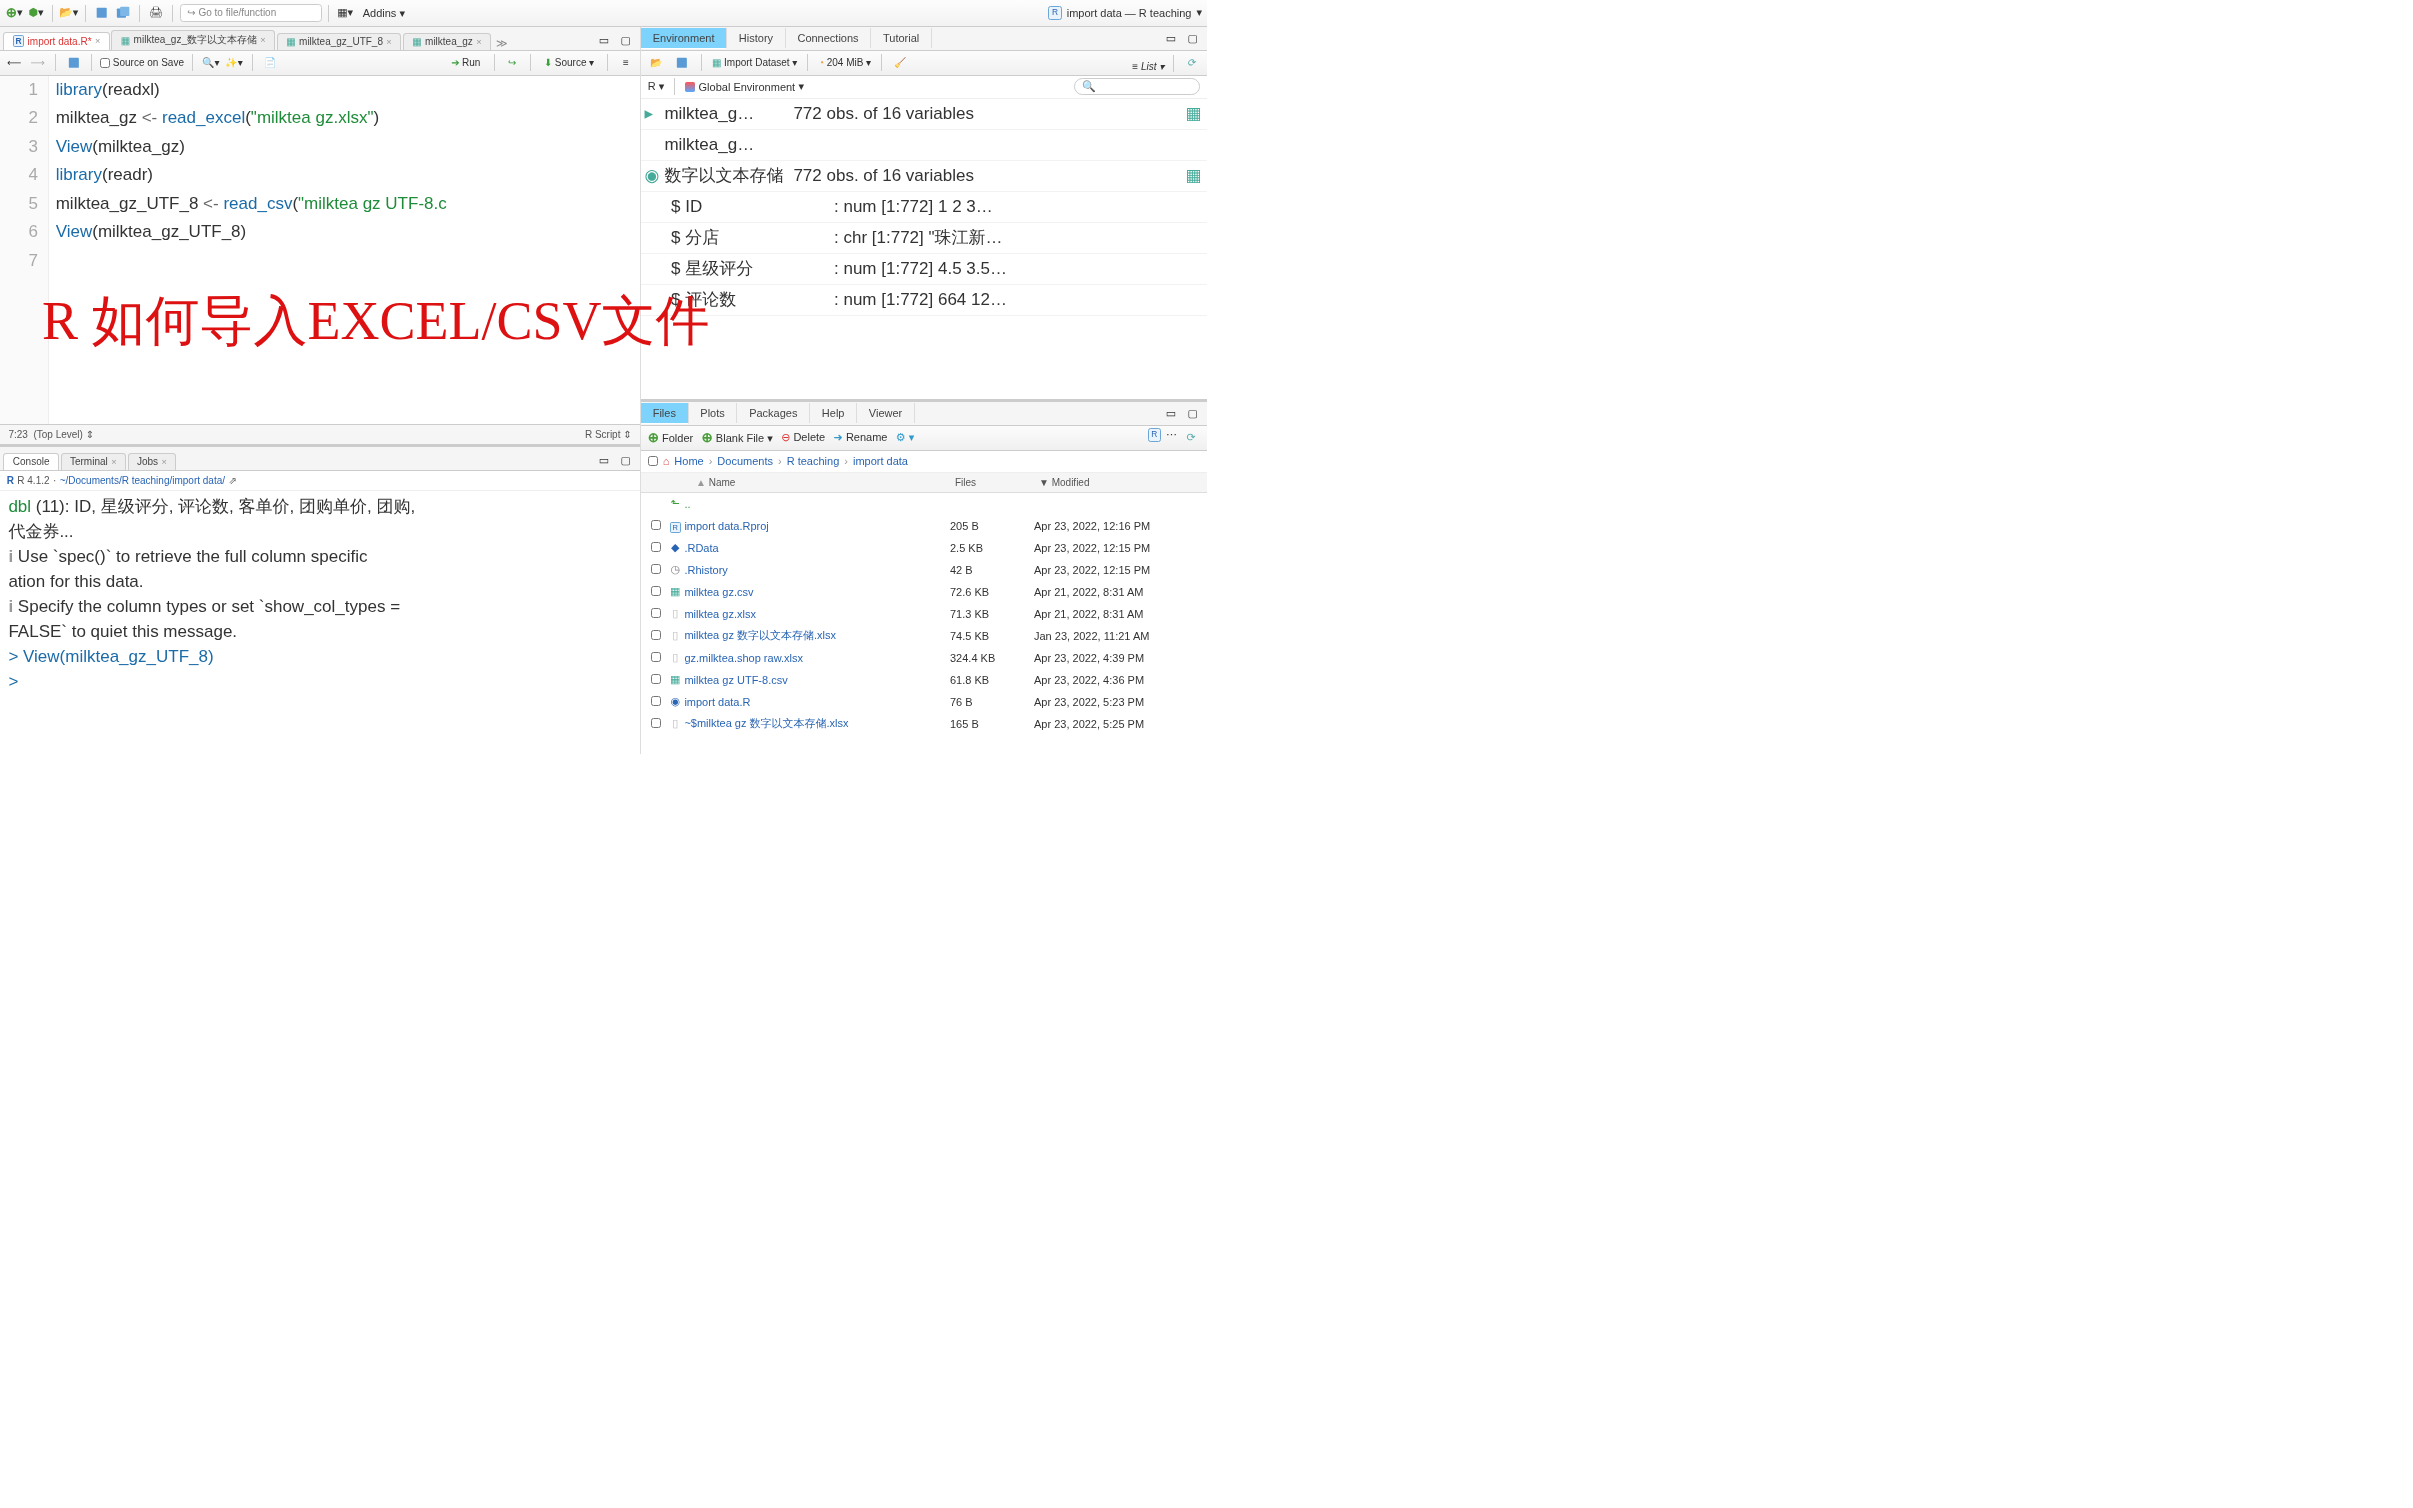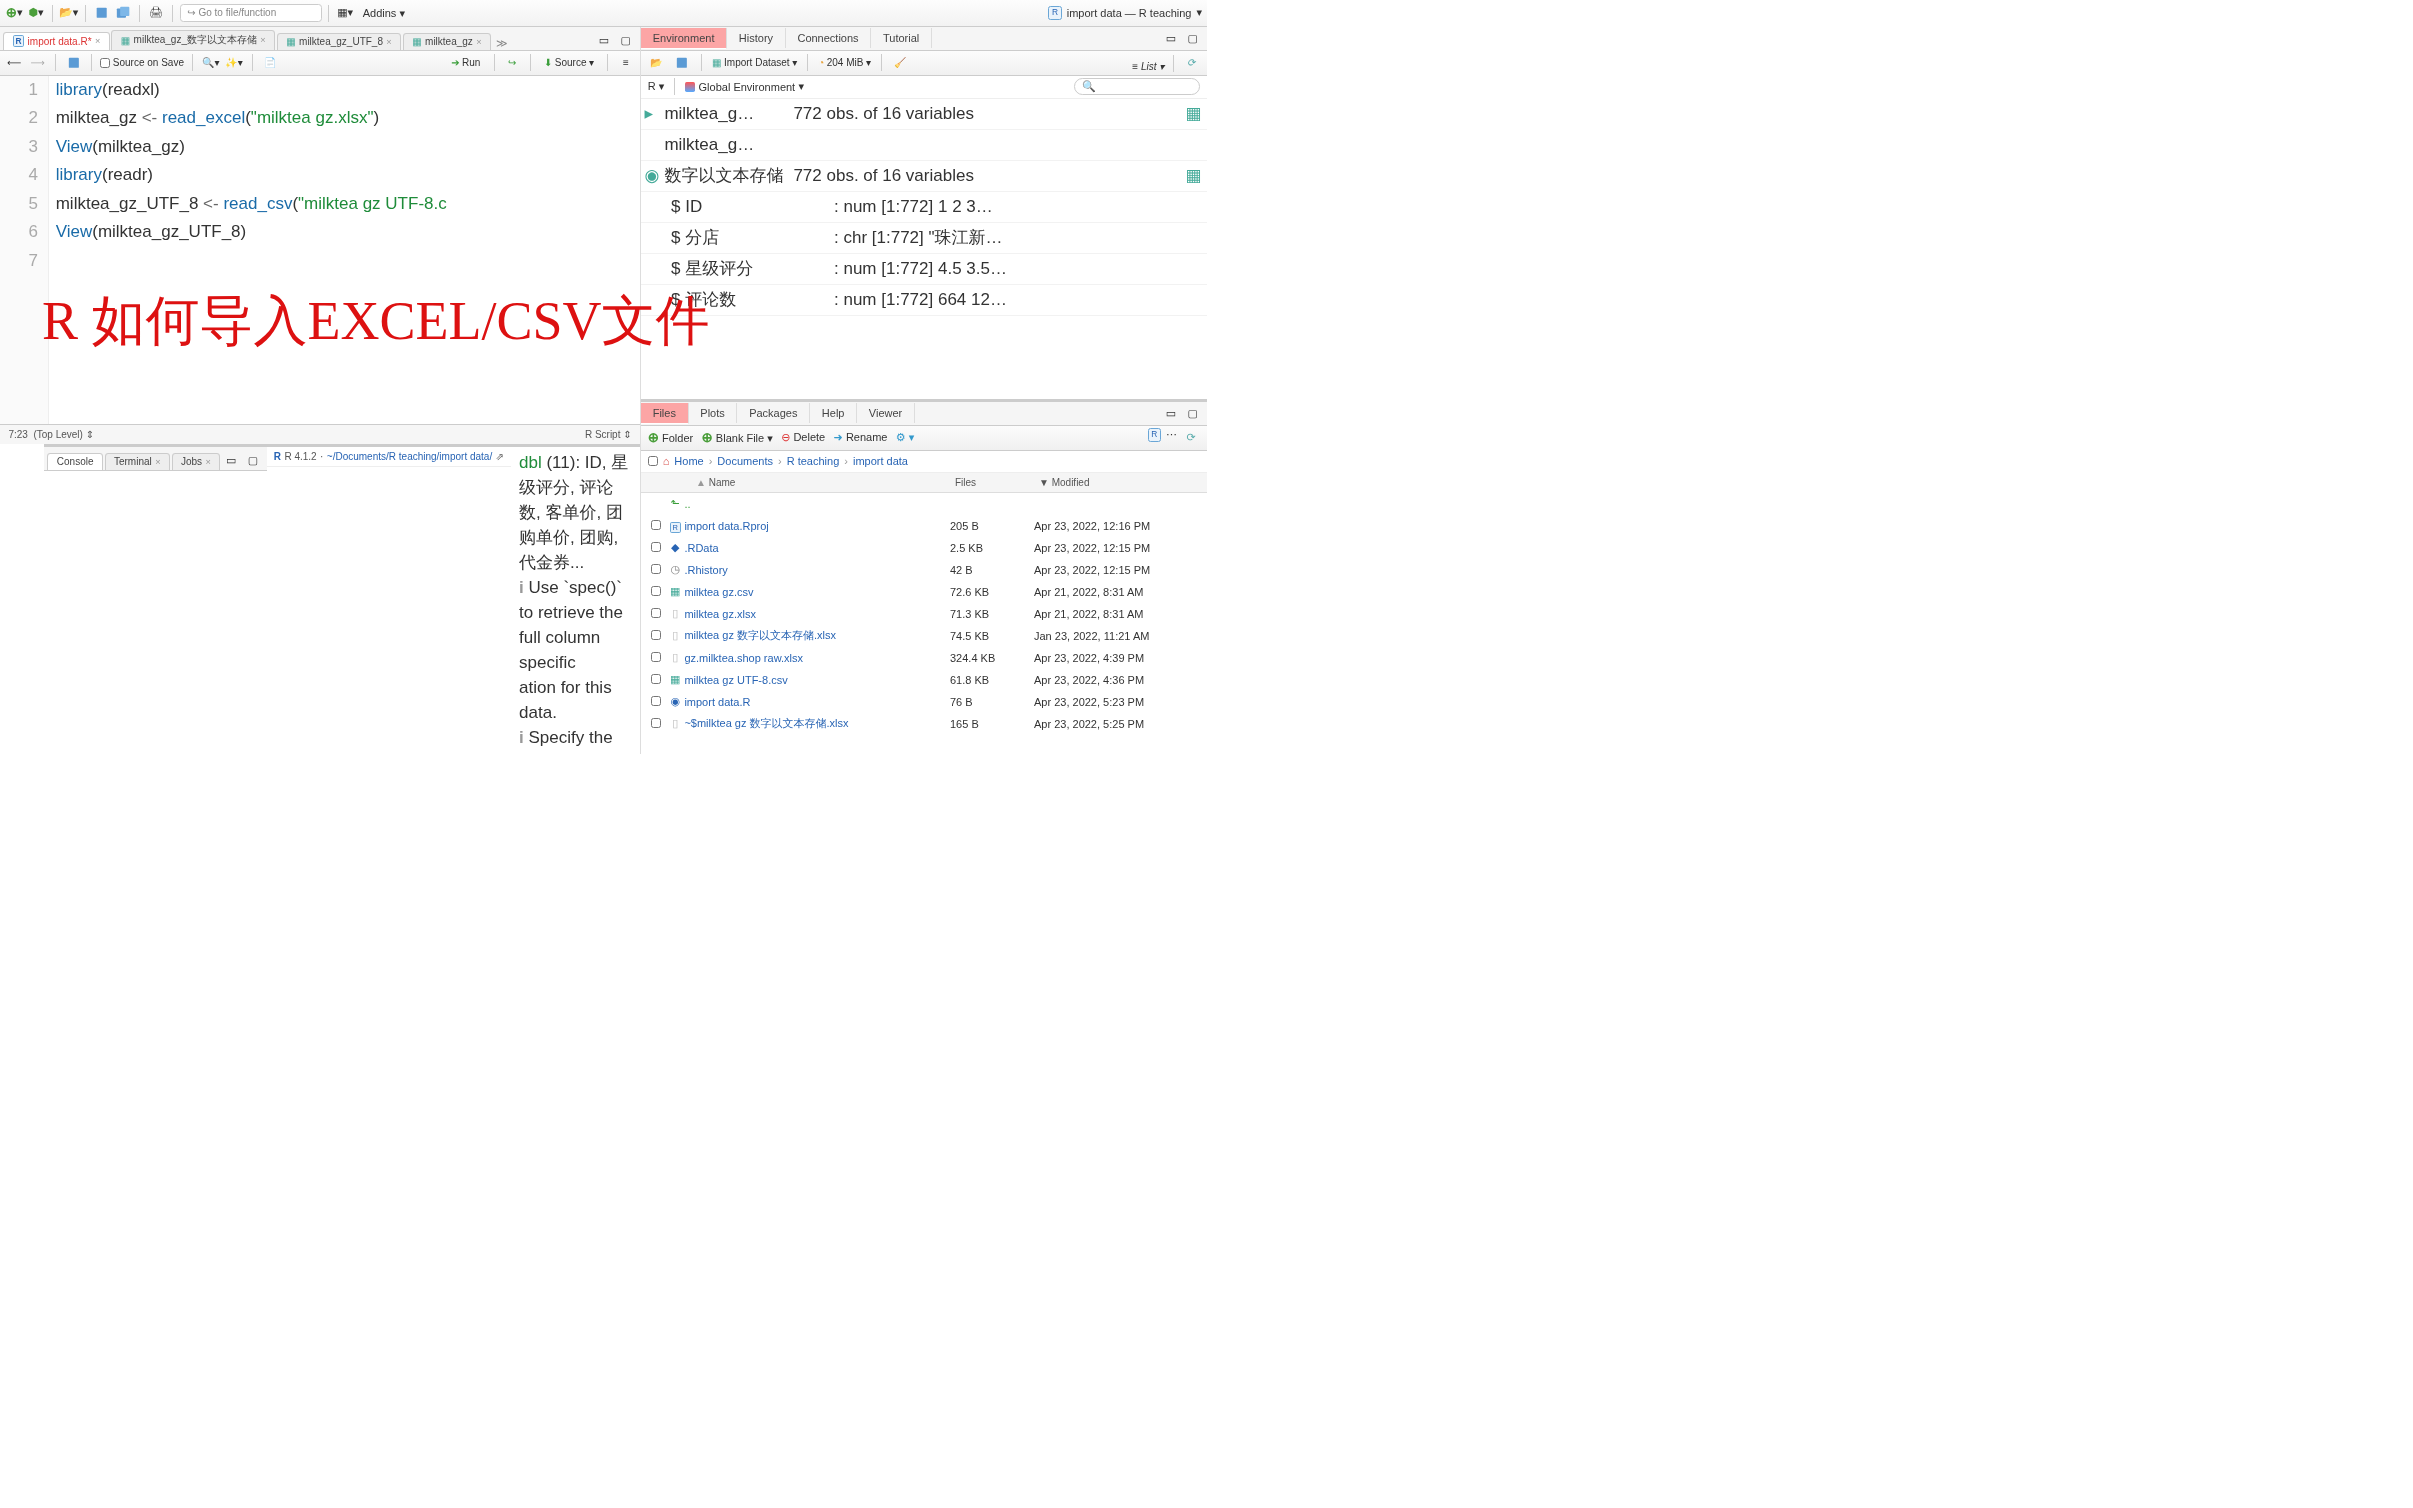--- a/index.html
+++ b/index.html
@@ -32,32 +32,32 @@
 .gutter { width: 49px; text-align: right; padding-right: 10px; color: #aaa; background: #fafafa; border-right: 0.8px solid #eee; line-height: 28.5px; }
 .code { flex: 1; padding-left: 6.7px; line-height: 28.5px; white-space: pre; color: #333; }
 .code .fn { color: #1a6ba8; }
 .code .op { color: #666; }
 .code .str { color: #1f8c3a; }
 .status-bar { height: 20px; background: #f6f6f6; border-top: 0.8px solid #ccc; display: flex; align-items: center; padding: 0 8.4px; font-size: 10px; color: #555; }
 .status-bar .right { margin-left: auto; }
 .huge-overlay { position: absolute; left: 42px; top: 285px; font-size: 54px; color: #d11; font-family: "STSong", "SimSun", serif; font-weight: 500; z-index: 50; pointer-events: none; white-space: nowrap; }
 
 
-.console-pane { height: 310px; display: flex; flex-direction: row; border-top: 3.4px solid #ccc; margin-left: 44px; }
+.console-pane { height: 310px; display: flex; flex-direction: column; border-top: 3.4px solid #ccc; }
 .console-path { height: 20px; display: flex; align-items: center; padding: 0 6.7px; font-size: 10px; color: #555; gap: 3.4px; border-bottom: 0.8px solid #eee; }
 .console-body { flex: 1; font-family: Menlo, Monaco, monospace; font-size: 17px; line-height: 25px; padding: 3.4px 8.4px; background: #fff; overflow: hidden; }
 .console-body .kw { color: #1f8c3a; }
 .console-body .info { color: #999; font-weight: bold; }
 .console-body .prompt { color: #1a6ba8; }
 
 
 .env-pane { flex: 1; display: flex; flex-direction: column; border-bottom: 3.4px solid #ccc; }
 .env-tabs { height: 23.5px; background: #f5f5f5; border-bottom: 0.8px solid #ccc; display: flex; align-items: center; }
 .env-tab { padding: 4.2px 11.7px; font-size: 11px; color: #444; border-right: 0.8px solid #ddd; cursor: pointer; }
-.env-tab.active { background: #fca5a5; border-bottom: 0.8px solid #fff; margin-bottom: -0.8px; }
+.env-tab.active { background: #7dd3fc; border-bottom: 0.8px solid #fff; margin-bottom: -0.8px; }
 .env-toolbar { height: 25px; background: linear-gradient(#fcfcfc,#f0f0f0); border-bottom: 0.8px solid #ccc; display: flex; align-items: center; padding: 0 6.7px; gap: 6.7px; font-size: 10px; }
 .env-toolbar .right { margin-left: auto; display: flex; align-items: flex-end; gap: 5px; font-style: italic; }
 .env-scope { height: 23.5px; display: flex; align-items: center; padding: 0 6.7px; gap: 6.7px; border-bottom: 0.8px solid #eee; font-size: 11px; }
 .env-search { margin-left: auto; border: 0.8px solid #ccc; border-radius: 8.4px; padding: 0.8px 6.7px; width: 126px; height: 17px; display:flex; align-items:center; color:#999; }
 .env-list { flex: 1; font-family: Menlo, Monaco, monospace; font-size: 17px; line-height: 30px; overflow: hidden; }
 .env-row { display: flex; border-bottom: 0.8px solid #f2f2f2; padding: 0 3.4px; }
 .env-row .name { width: 134px; padding-left: 5px; overflow: hidden; white-space: nowrap; text-overflow: ellipsis; }
 .env-row .val { flex: 1; color: #333; white-space: nowrap; overflow: hidden; text-overflow: ellipsis; }
 .env-row .grid-ic { width: 20px; text-align: center; color: #4a9; }
 .env-sub { padding-left: 25px; }

